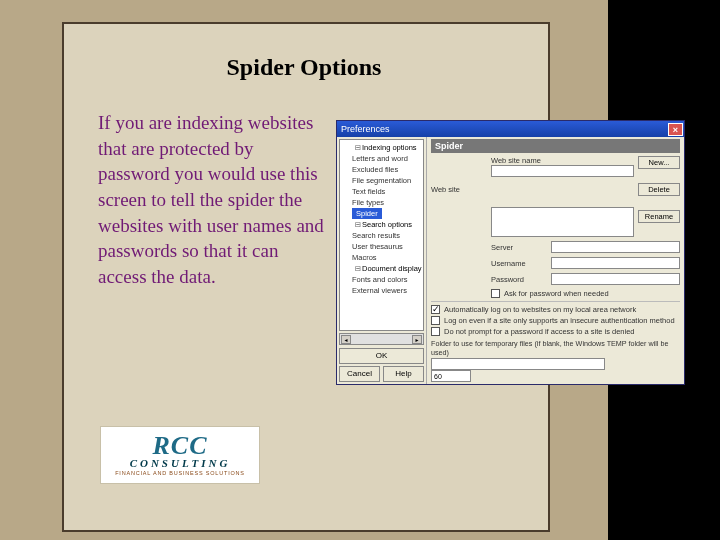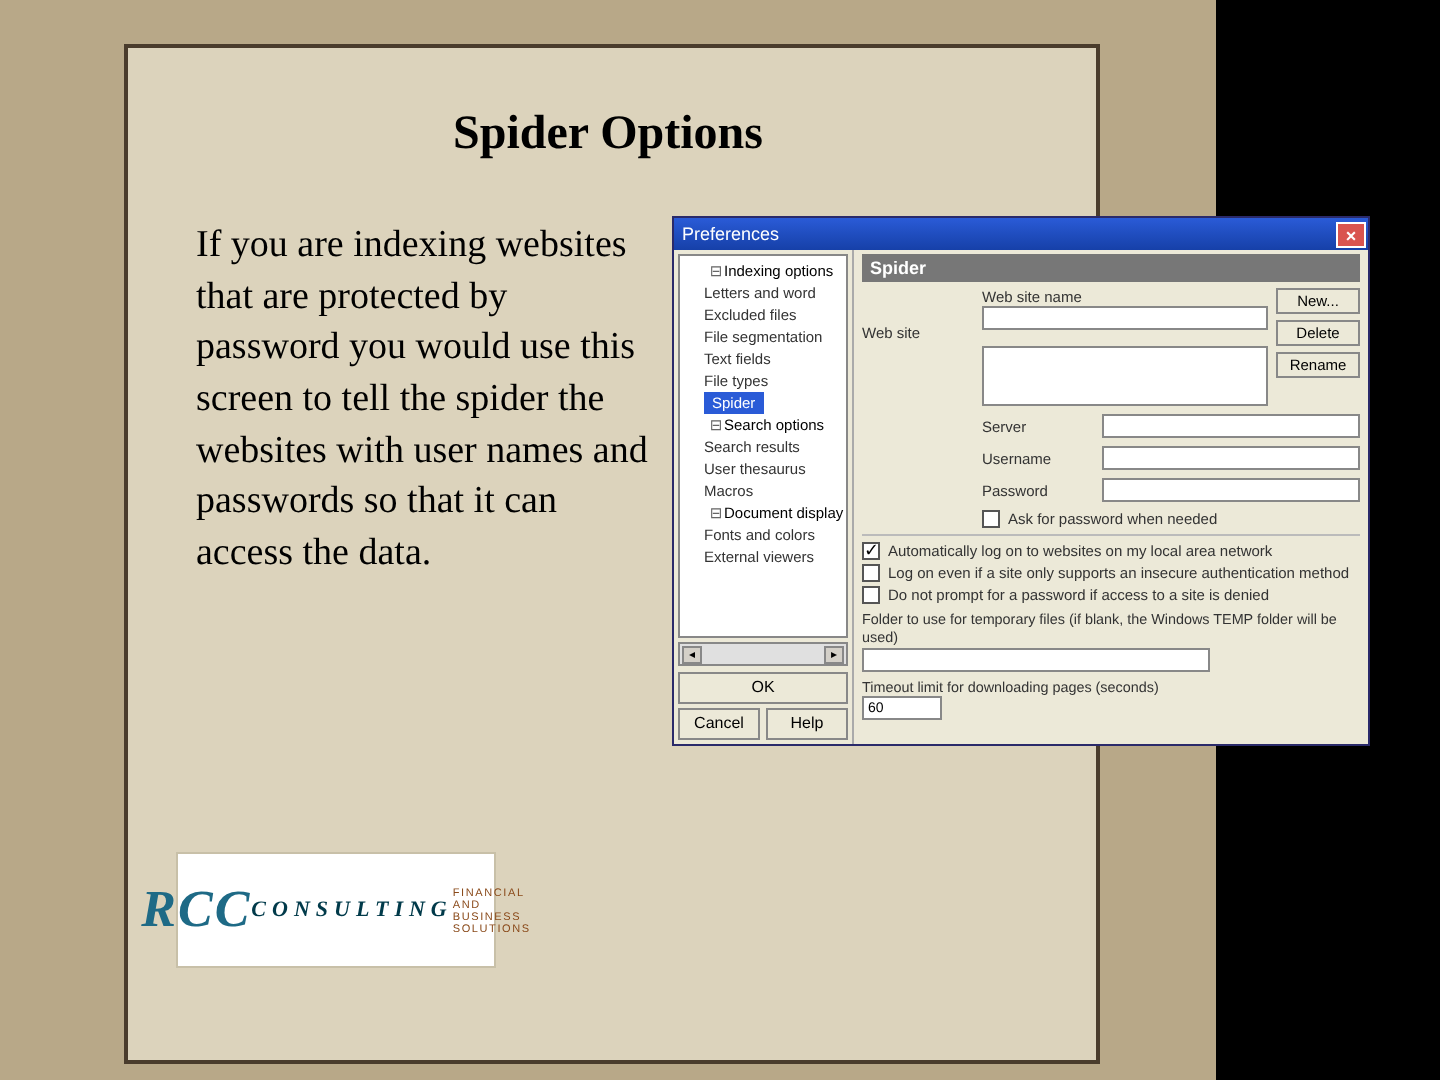--- a/index.html
+++ b/index.html
@@ -35,27 +35,27 @@
     font-weight: bold;
     color: #000;
   }
   .body-text {
     position: absolute;
     left: 98px;
     top: 110px;
     width: 230px;
     font-size: 19px;
     line-height: 1.35;
-    color: #000000;
+    color: #701a75;
   }
   
   .dlg {
     position: absolute;
     left: 336px;
-    top: 108px;
+    top: 120px;
     width: 349px;
     height: 265px;
     background: #0f766e;
     border: 1px solid #2a2a6a;
     font-family: Tahoma, Arial, sans-serif;
     font-size: 8px;
     color: #000;
   }
   .dlg-titlebar {
     height: 16px;
@@ -166,38 +166,38 @@
   .right-btn {
     width: 42px; height: 13px;
     background: #ece9d8;
     border: 1px solid #888;
     font-size: 7.5px;
     text-align: center;
     line-height: 11px;
     cursor:pointer;
   }
   .right-btn-col {
-    display:flex; flex-direction:column; gap:3px;
+    display:flex; flex-direction:column; gap:14px;
   }
   .chk-row { display:flex; align-items:center; gap:4px; margin:2px 0; font-size:7.5px; color:#333;}
   .chk { width:9px; height:9px; background:#fff; border:1px solid #555; position:relative; cursor:pointer;}
   .chk.checked::after{content:"✓"; position:absolute; top:-2px; left:0; font-size:9px; color:#000;}
   .note { font-size:7.2px; color:#333; margin-top:3px;}
   .sec-divider { height:1px; background:#bbb; margin:3px 0;}
   
   .logo {
     position:absolute;
-    left: 88px;
+    left: 100px;
     top: 426px;
     width: 160px;
     height: 58px;
     background:#fff;
     border:1px solid #c8c0a8;
     display:flex;
-    flex-direction:row;
+    flex-direction:column;
     align-items:center;
     justify-content:center;
   }
   .logo .l1 { font-family: Georgia, serif; font-size:26px; font-weight:bold; font-style:italic; color:#1e6a86; letter-spacing:1px; line-height:0.9;}
   .logo .l2 { font-family: Georgia, serif; font-size:11px; font-weight:bold; font-style:italic; color:#013a4a; letter-spacing:3px; margin-top:-1px;}
   .logo .l3 { font-family: Arial, sans-serif; font-size:5.5px; color:#8a4a1a; letter-spacing:0.8px; margin-top:1px;}
 </style>
 </head>
 <body>
 
@@ -302,21 +302,20 @@
           <span>Log on even if a site only supports an insecure authentication method</span>
         </div>
         <div class="chk-row">
           <div class="chk"></div>
           <span>Do not prompt for a password if access to a site is denied</span>
         </div>
 
         <div class="note">Folder to use for temporary files (if blank, the Windows TEMP folder will be used)</div>
         <div class="txt" style="width:70%; margin-top:1px;"></div>
 
-        <div class="note">Timeout limit for downloading pages (seconds)</div>
         <div class="txt" style="width:40px; padding-left:2px; font-size:7px; line-height:11px;">60</div>
       </div>
     </div>
   </div>
 
   <div class="logo">
     <div class="l1">RCC</div>
     <div class="l2">CONSULTING</div>
     <div class="l3">FINANCIAL AND BUSINESS SOLUTIONS</div>
   </div>

